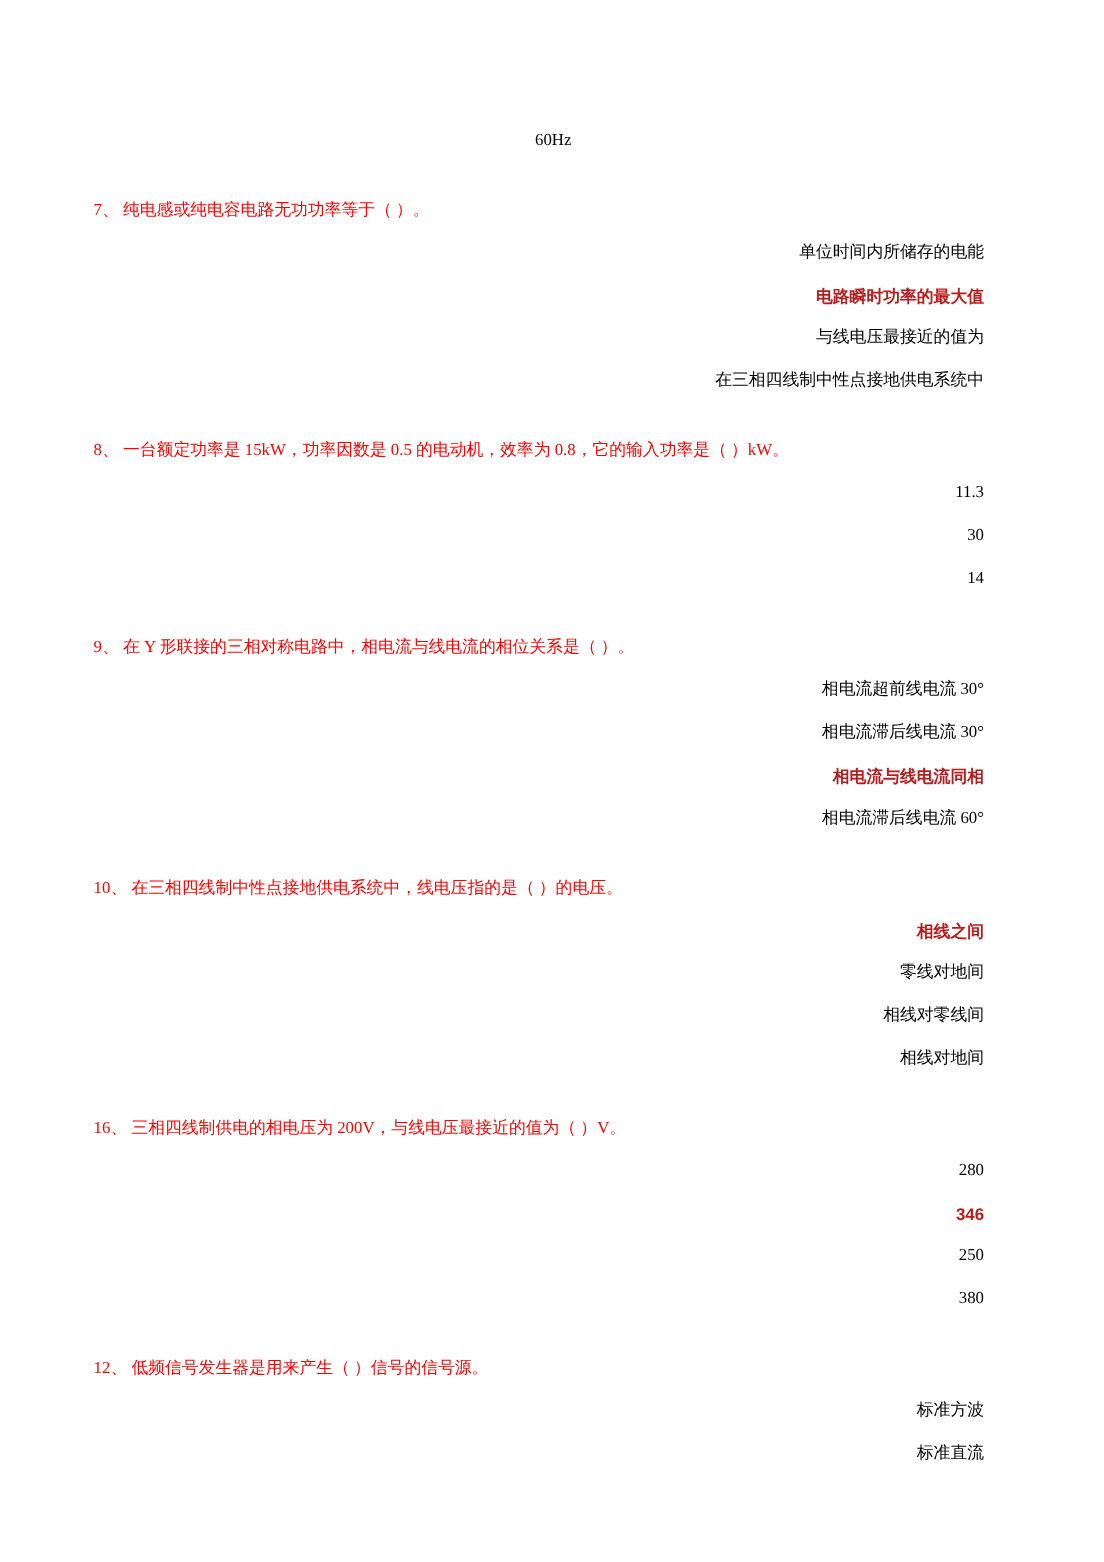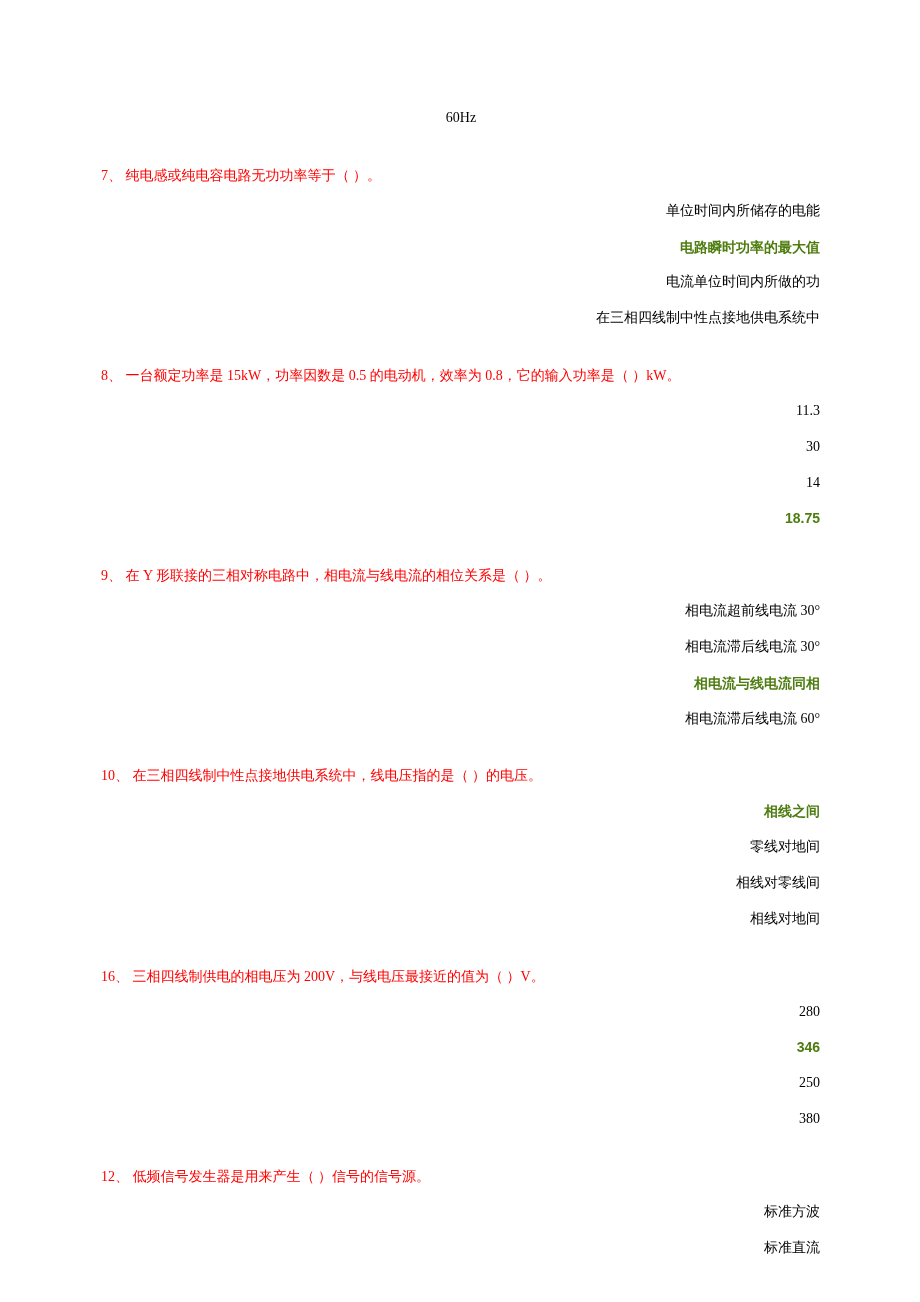--- a/index.html
+++ b/index.html
@@ -18,21 +18,20 @@
   .orphan-options {
     margin-left: 24px;
     margin-bottom: 38px;
   }
   .orphan-options .option-line {
     margin-bottom: 19px;
     text-align: center;
   }
   .question-block {
     margin-bottom: 38px;
-    margin-left: 23px;
   }
   .question-stem {
     color: #ff0000;
     margin-bottom: 17px;
     line-height: 1.5;
   }
   .q-num {
     display: inline-block;
     min-width: 20px;
   }
@@ -41,52 +40,51 @@
     text-align: right;
   }
   .option-line {
     margin-bottom: 19px;
     line-height: 1.2;
   }
   .option-line:last-child {
     margin-bottom: 0;
   }
   .option-line.correct {
-    color: #4d7c0f;
+    color: #b91c1c;
     font-weight: bold;
     font-family: "SimHei", "黑体", "Microsoft YaHei", sans-serif;
     padding-left: 16px;
   }
 </style>
 </head>
 <body>
 
 <div class="page">
 
   <div class="orphan-options">
     <div class="option-line">60Hz</div>
   </div>
 
   <div id="questions-container">
       <div class="question-block">
         <div class="question-stem"><span class="q-num">7、</span><span> 纯电感或纯电容电路无功功率等于（ ）。</span></div>
         <div class="options">
           <div class="option-line">单位时间内所储存的电能</div>
           <div class="option-line correct">电路瞬时功率的最大值</div>
-          <div class="option-line">电流单位时间内所做的功</div>
+          <div class="option-line">与线电压最接近的值为</div>
           <div class="option-line">在三相四线制中性点接地供电系统中</div>
         </div>
       </div>
       <div class="question-block">
         <div class="question-stem"><span class="q-num">8、</span><span> 一台额定功率是 15kW，功率因数是 0.5 的电动机，效率为 0.8，它的输入功率是（ ）kW。</span></div>
         <div class="options">
           <div class="option-line">11.3</div>
           <div class="option-line">30</div>
           <div class="option-line">14</div>
-          <div class="option-line correct">18.75</div>
         </div>
       </div>
       <div class="question-block">
         <div class="question-stem"><span class="q-num">9、</span><span> 在 Y 形联接的三相对称电路中，相电流与线电流的相位关系是（ ）。</span></div>
         <div class="options">
           <div class="option-line">相电流超前线电流 30°</div>
           <div class="option-line">相电流滞后线电流 30°</div>
           <div class="option-line correct">相电流与线电流同相</div>
           <div class="option-line">相电流滞后线电流 60°</div>
         </div>

